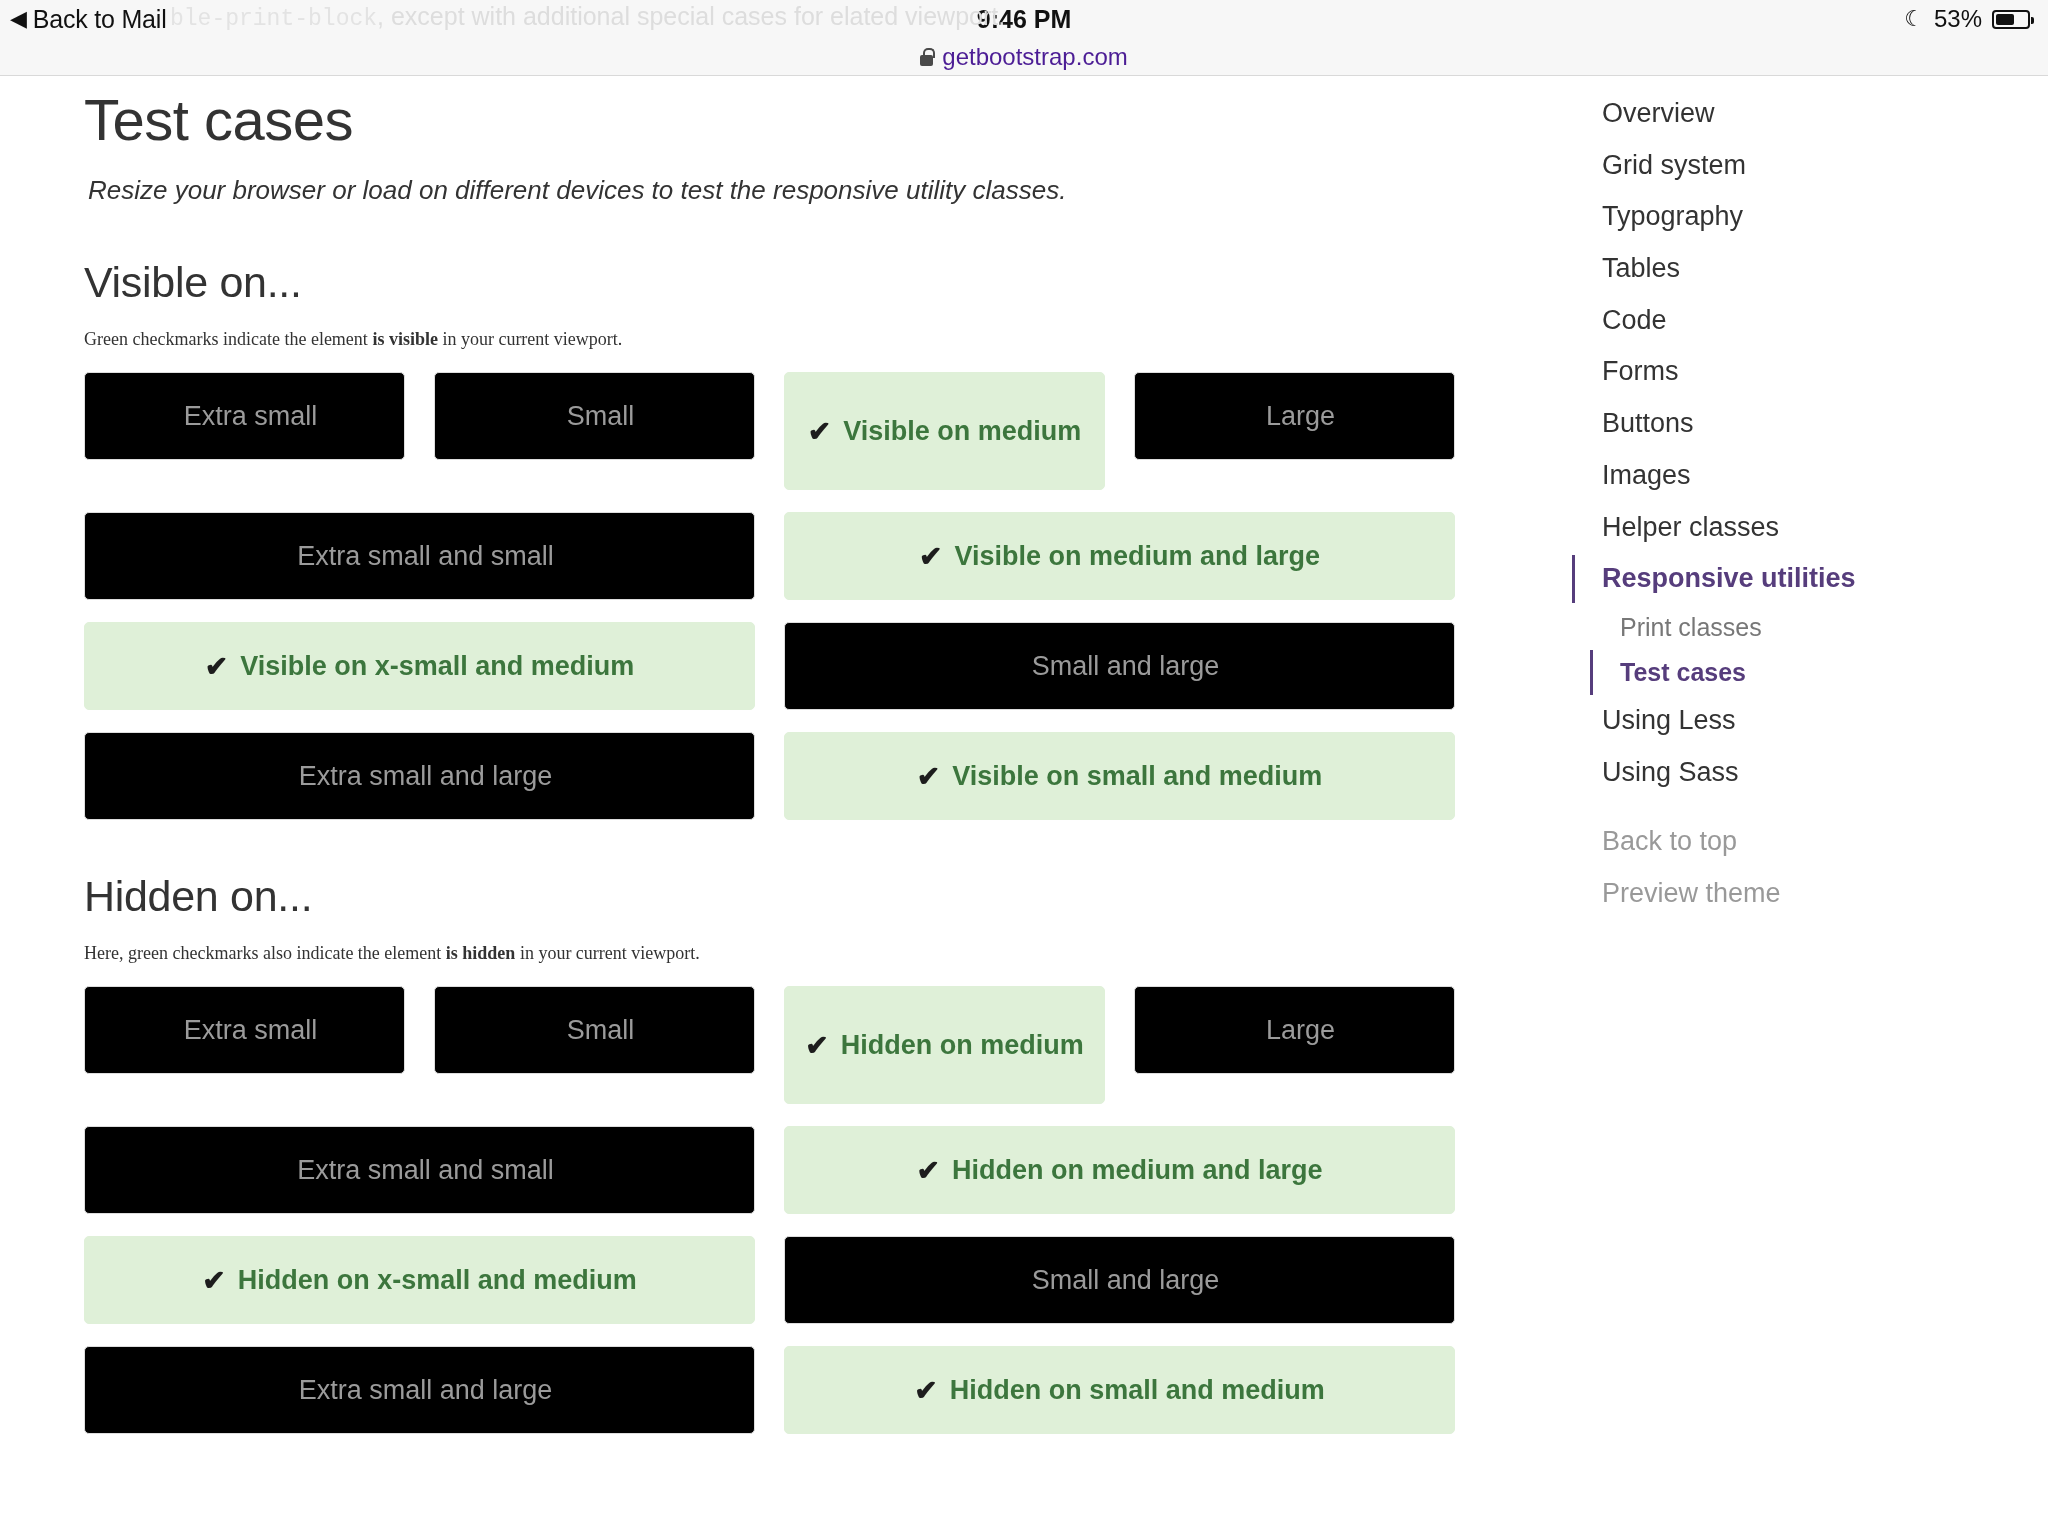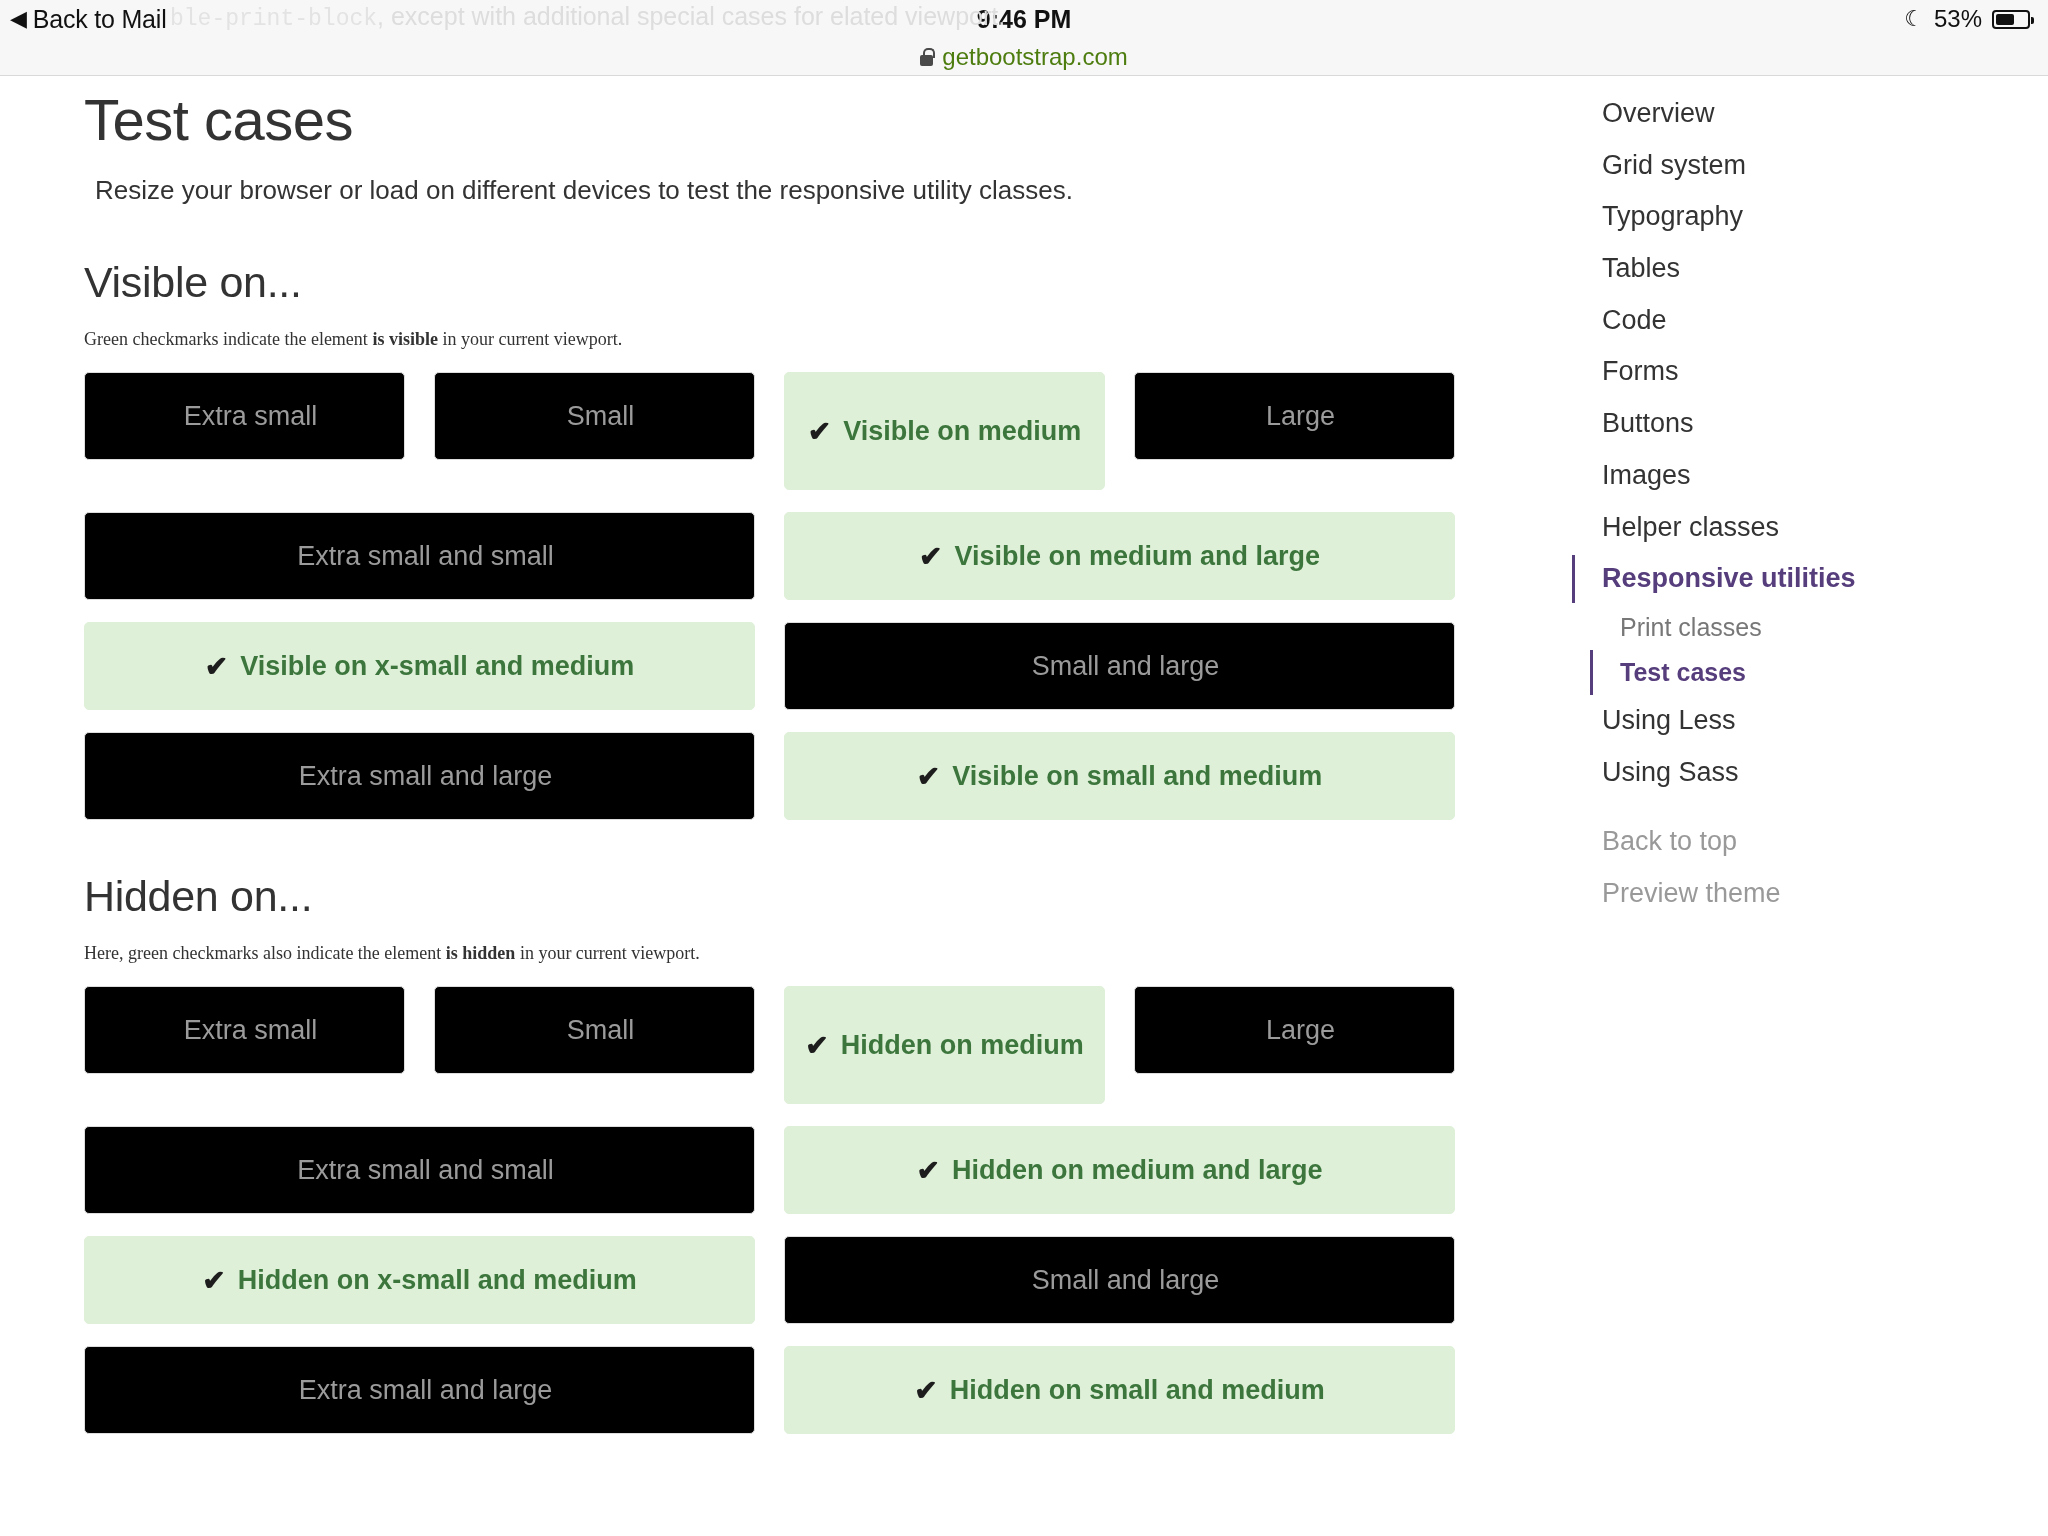--- a/index.html
+++ b/index.html
@@ -85,21 +85,21 @@
   }
   .urlbar {
     position: absolute;
     top: 38px; left: 0; right: 0;
     height: 38px;
     display: flex;
     align-items: center;
     justify-content: center;
     gap: 9px;
     font-size: 24px;
-    color: #4d7c0f;
+    color: #4c1d95;
   }
   .lock-icon {
     display: inline-block;
     width: 13px; height: 11px;
     position: relative;
     background: #4a4a4a;
     border-radius: 2px;
     margin-top: 6px;
   }
   .lock-icon:before {
@@ -142,22 +142,23 @@
   }
   h1.page-title {
     font-size: 58px;
     font-weight: normal;
     margin: 10px 0 0 0;
     color: #333;
     letter-spacing: -0.5px;
   }
   p.lead {
     font-size: 26px;
-    margin: 22px 0 0 11px;
+    margin: 22px 0 0 4px;
     color: #333;
+    font-style: italic;
   }
   h2.section {
     font-size: 43px;
     font-weight: normal;
     margin: 52px 0 0 0;
     color: #333;
     letter-spacing: -0.3px;
   }
   p.note {
     font-size: 18px;

